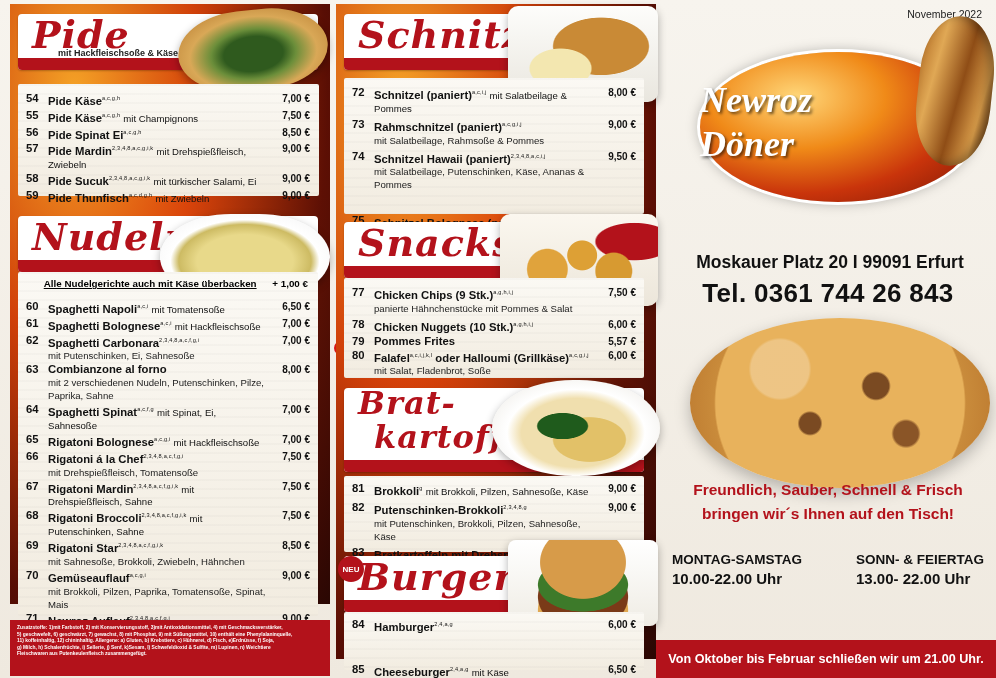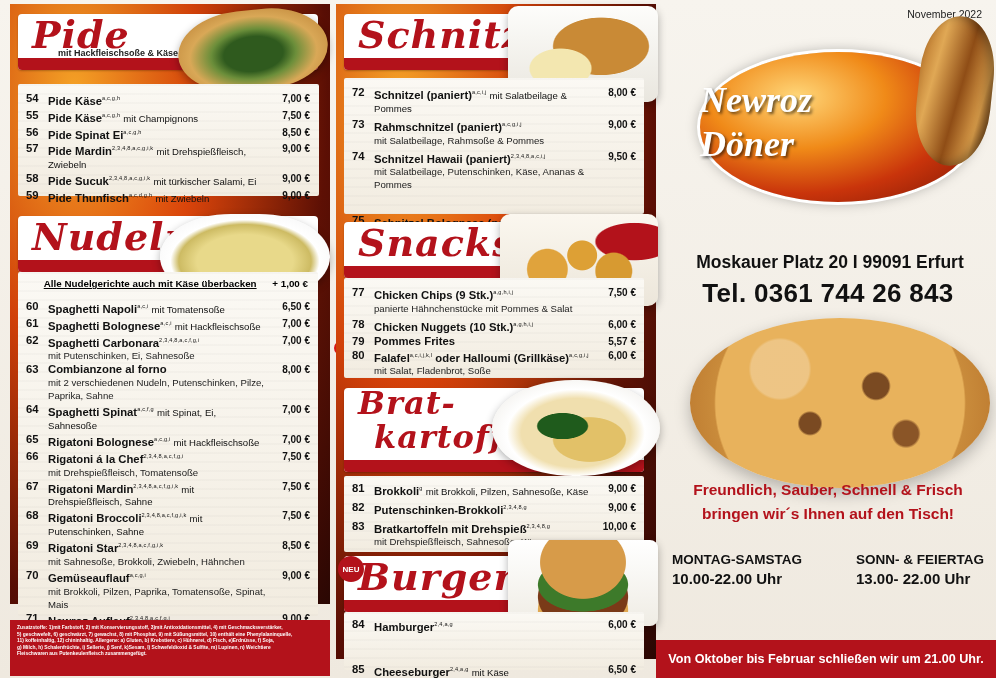--- a/index.html
+++ b/index.html
@@ -470,20 +470,21 @@
 
       <div class="row" style="margin-bottom:3px;">
         <span class="num">81</span>
         <span class="name"><span>Brokkoli</span><span class="sup">g</span> <span class="inline-desc">mit Brokkoli, Pilzen, Sahnesoße, Käse</span></span>
         <span class="price">9,00 €</span>
       </div>
 
       <div class="row" style="margin-bottom:3px;">
         <span class="num">82</span>
         <span class="name"><span>Putenschinken-Brokkoli</span><span class="sup">2,3,4,8,g</span></span>
+        <span class="desc">mit Putenschinken, Brokkoli, Pilzen, Sahnesoße, Käse</span>
         <span class="price">9,00 €</span>
       </div>
 
       <div class="row">
         <span class="num">83</span>
         <span class="name"><span>Bratkartoffeln mit Drehspieß</span><span class="sup">2,3,4,8,g</span></span>
         <span class="desc">mit Drehspießfleisch, Sahnesoße, Käse</span>
         <span class="price">10,00 €</span>
       </div>
 

